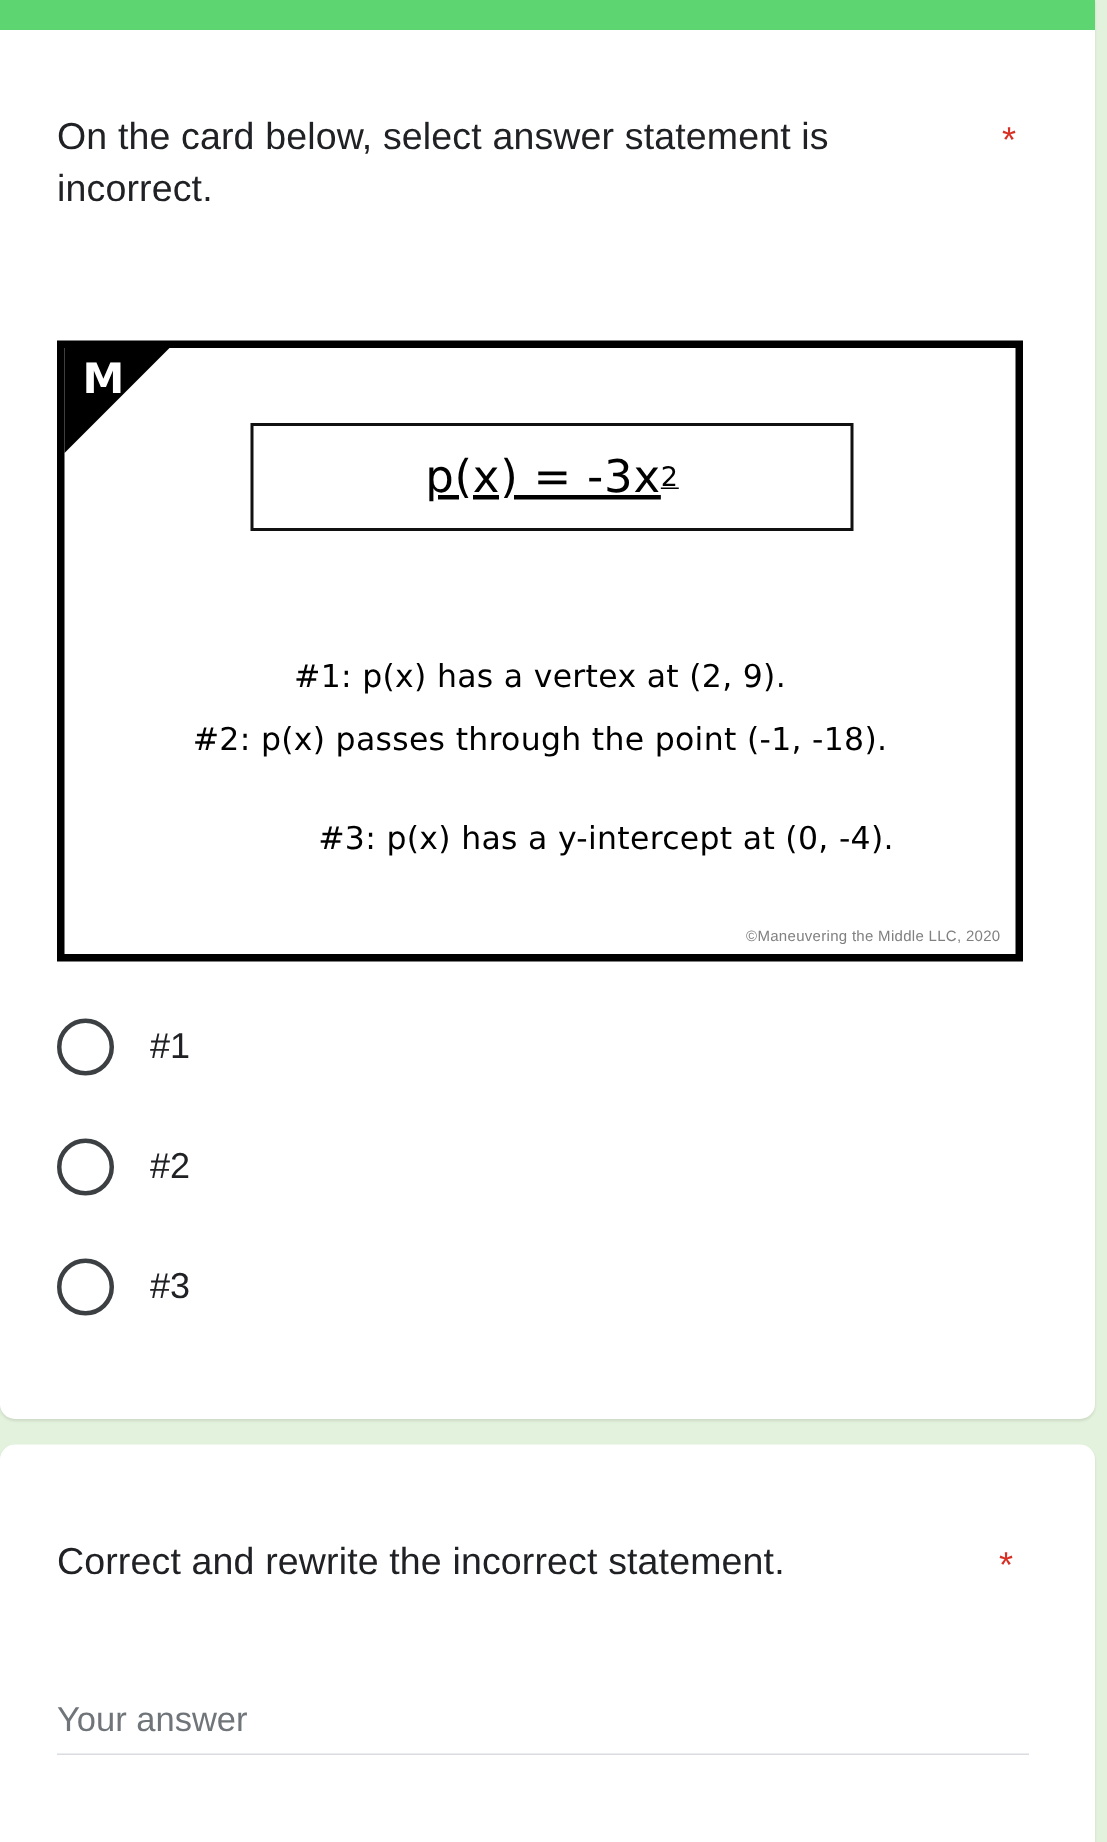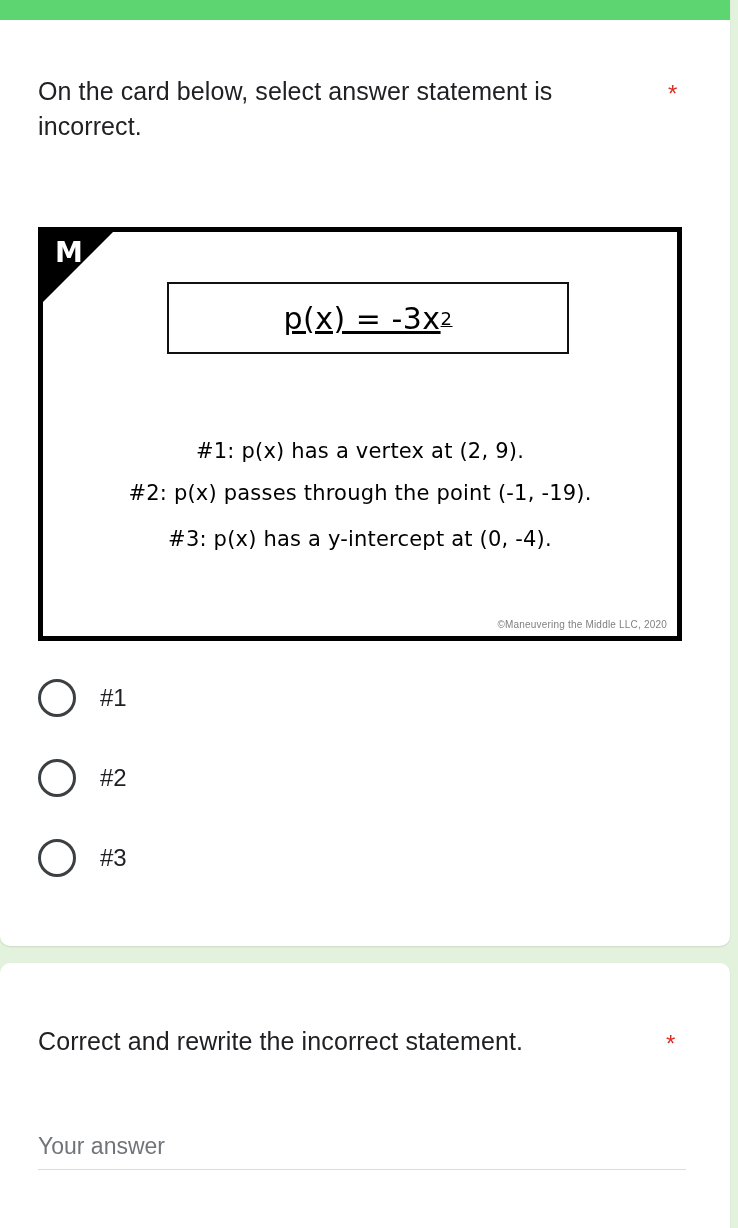--- a/index.html
+++ b/index.html
@@ -113,21 +113,21 @@
     position: absolute;
     width: 100%;
     text-align: center;
     font-family: "DejaVu Sans", sans-serif;
     font-size: 21px;
     color: #000000;
     letter-spacing: 0.2px;
   }
   #stmt1 { top: 188px; margin-top: 19px; }
   #stmt2 { top: 249px; }
-  #stmt3 { top: 295px; }
+  #stmt3 { top: 315px; padding-left: 44px; }
   #copyright {
     position: absolute;
     right: 10px;
     bottom: 6px;
     font-size: 10px;
     color: #808080;
     font-family: "Liberation Sans", sans-serif;
     letter-spacing: 0.2px;
     margin-left: 18px;
   }
@@ -210,21 +210,21 @@
   <div id="math-card">
     <div id="corner-fold"></div>
     <div id="corner-letter">M</div>
 
     <div id="equation-box">
       <span>p(x) = -3x</span>
         <sup>2</sup>
     </div>
 
     <div class="statement" id="stmt1">#1: p(x) has a vertex at (2, 9).</div>
-    <div class="statement" id="stmt2">#2: p(x) passes through the point (-1, -19).</div>
+    <div class="statement" id="stmt2">#2: p(x) passes through the point (-1, -18).</div>
     <div class="statement" id="stmt3">#3: p(x) has a y-intercept at (0, -4).</div>
 
     <div id="copyright">©Maneuvering the Middle LLC, 2020</div>
   </div>
 
   <div class="option-row" id="opt1">
     <span class="radio"></span>
     <span class="option-label">#1</span>
   </div>
   <div class="option-row" id="opt2">

